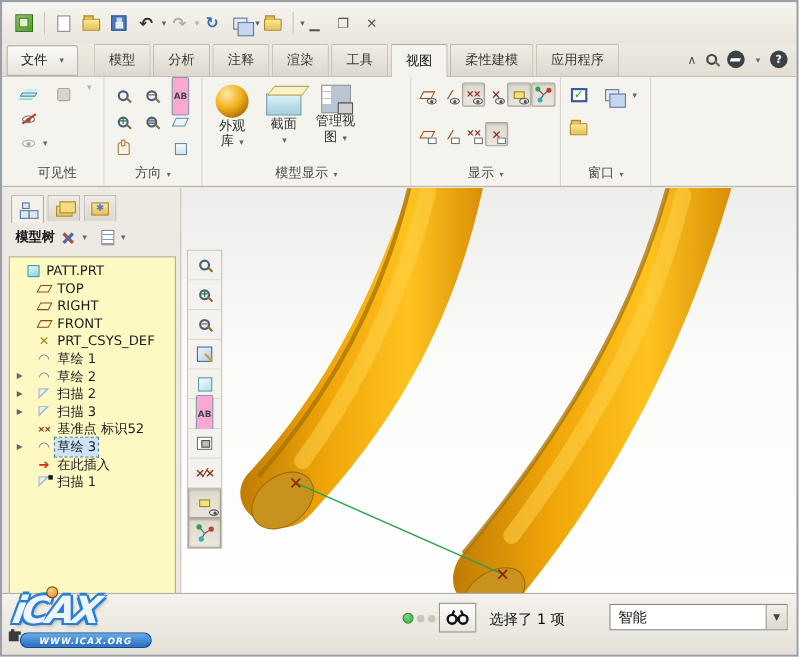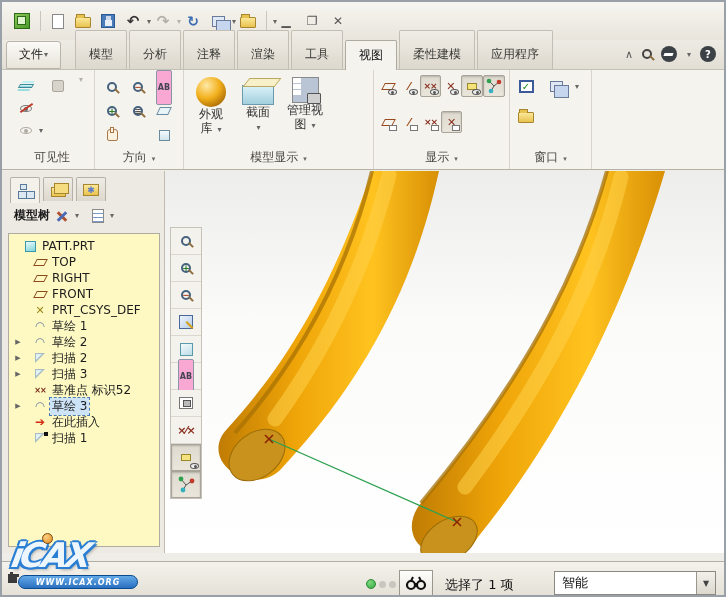--- a/index.html
+++ b/index.html
@@ -27,22 +27,22 @@
   .ic-save::before { content:""; position:absolute; left:3px; bottom:1px; width:7px; height:6px; background:#e8eef8; }
   .ic-save::after { content:""; position:absolute; left:4px; top:1px; width:5px; height:4px; background:#cdd8ea; }
   .ch { font-size:15px; font-weight:bold; color:#333; line-height:1; }
   .ch.dis { color:#b2aea4; }
   .ch.blue { color:#3a6ab0; font-size:14px; }
   .ic-winds { width:13px; height:11px; border:1px solid #6a7a9a; background:#dfe8f5; position:relative; }
   .ic-winds::before { content:""; position:absolute; left:3px; top:3px; width:13px; height:11px; border:1px solid #6a7a9a; background:#c6d6ee; }
 
   
   .tabbar { position:absolute; top:38px; left:0; right:0; height:30px; background:linear-gradient(#eeebe4,#e2ded4); display:flex; align-items:flex-end; padding:0 4px; border-bottom:1px solid #c4c0b6; }
-  .filebtn { display:flex; align-items:center; gap:0; padding:4px 12px 5px; border:1px solid #b9b5ab; background:linear-gradient(#fbfaf7,#e8e4da); border-radius:3px 3px 0 0; margin-right:14px; color:#222; }
-  .tab { padding:15px 13px 6px; margin-right:2px; color:#3a3a36; background:linear-gradient(#f0ede6,#ddd8cd); border:1px solid #c2beb3; border-bottom:none; border-radius:2px 2px 0 0; white-space:nowrap; }
+  .filebtn { display:flex; align-items:center; gap:10px; padding:4px 12px 5px; border:1px solid #b9b5ab; background:linear-gradient(#fbfaf7,#e8e4da); border-radius:3px 3px 0 0; margin-right:14px; color:#222; }
+  .tab { padding:5px 13px 6px; margin-right:2px; color:#3a3a36; background:linear-gradient(#f0ede6,#ddd8cd); border:1px solid #c2beb3; border-bottom:none; border-radius:2px 2px 0 0; white-space:nowrap; }
   .tab.active { background:#f5f3ee; padding-top:6px; margin-bottom:-1px; border-color:#aeaaa0; color:#111; }
   .tab-right { position:absolute; right:8px; top:6px; display:flex; align-items:center; gap:9px; }
   .mini-circ { width:16px; height:16px; border-radius:50%; background:#3c4146; color:#fff; display:flex; align-items:center; justify-content:center; font-size:10px; font-weight:bold; position:relative; }
   .mini-circ.cap::before { content:""; width:9px; height:3px; background:#fff; transform:skewX(-20deg); }
   .chev { color:#555; font-size:11px; }
 
   
   .mag { width:10px; height:10px; border:2px solid #46627e; border-radius:50%; position:relative; display:inline-flex; align-items:center; justify-content:center; }
   .mag::after { content:""; position:absolute; width:6px; height:2px; background:#8a6a3a; right:-5px; bottom:-2px; transform:rotate(45deg); }
   .mag b { font-size:9px; line-height:1; color:#2a7a2a; font-weight:bold; }
@@ -135,21 +135,21 @@
   .canvas { position:absolute; top:169px; left:163px; right:0; bottom:42px; background:linear-gradient(#ededec,#fbfbfa 40%,#ffffff); overflow:hidden; }
   .gfx-toolbar { position:absolute; left:5px; top:56px; width:32px; background:#f1efe9; border:1px solid #c6c2b8; display:flex; flex-direction:column; }
   .gbtn { width:30px; height:27px; display:flex; align-items:center; justify-content:center; border-bottom:1px solid #dcd8cf; position:relative; background:#f4f2ec; }
   .gbtn.pressed { background:linear-gradient(#dedacf,#eae6dc); box-shadow:inset 0 1px 2px rgba(0,0,0,.2); border:1px solid #a8a49a; }
   .g-cub { width:13px; height:13px; background:linear-gradient(150deg,#f4fbfd,#bcdde8); border:1px solid #5a9aab; }
   .g-cam { width:14px; height:12px; background:#fff; border:1px solid #777; position:relative; }
   .g-cam::after { content:""; position:absolute; right:1px; bottom:1px; width:6px; height:5px; background:#bbb; border:1px solid #555; }
   .g-xx { font-size:11px; font-weight:bold; color:#8a3020; letter-spacing:-1px; }
 
   
-  .statusbar { position:absolute; bottom:0; left:0; right:0; height:34px; background:linear-gradient(#f4f2ec,#e5e1d7); border-top:1px solid #b2aea4; }
+  .statusbar { position:absolute; bottom:0; left:0; right:0; height:56px; background:linear-gradient(#f4f2ec,#e5e1d7); border-top:1px solid #b2aea4; }
   .dots { position:absolute; left:364px; top:17px; display:flex; align-items:center; gap:3px; }
   .dotg { width:10px; height:10px; border-radius:50%; background:radial-gradient(circle at 35% 30%, #7fd87f,#35aa42); border:1px solid #2a8a34; }
   .dots .sm { width:7px; height:7px; border-radius:50%; background:#c9c6bf; }
   .binoc-btn { position:absolute; left:397px; top:8px; width:34px; height:27px; background:linear-gradient(#fdfdfb,#e9e6de); border:1px solid #9a968c; display:flex; align-items:center; justify-content:center; }
   .sel-text { position:absolute; left:443px; top:14px; font-size:13px; color:#111; }
   .combo { position:absolute; left:552px; top:9px; width:162px; height:24px; background:#fff; border:1px solid #8a8a82; display:flex; align-items:center; }
   .combo .val { flex:1; padding-left:7px; font-size:13px; color:#111; }
   .combo .arr { width:19px; height:100%; border-left:1px solid #9a968c; background:linear-gradient(#f2f0ea,#dcd8ce); display:flex; align-items:center; justify-content:center; font-size:8px; color:#444; }
 
   

